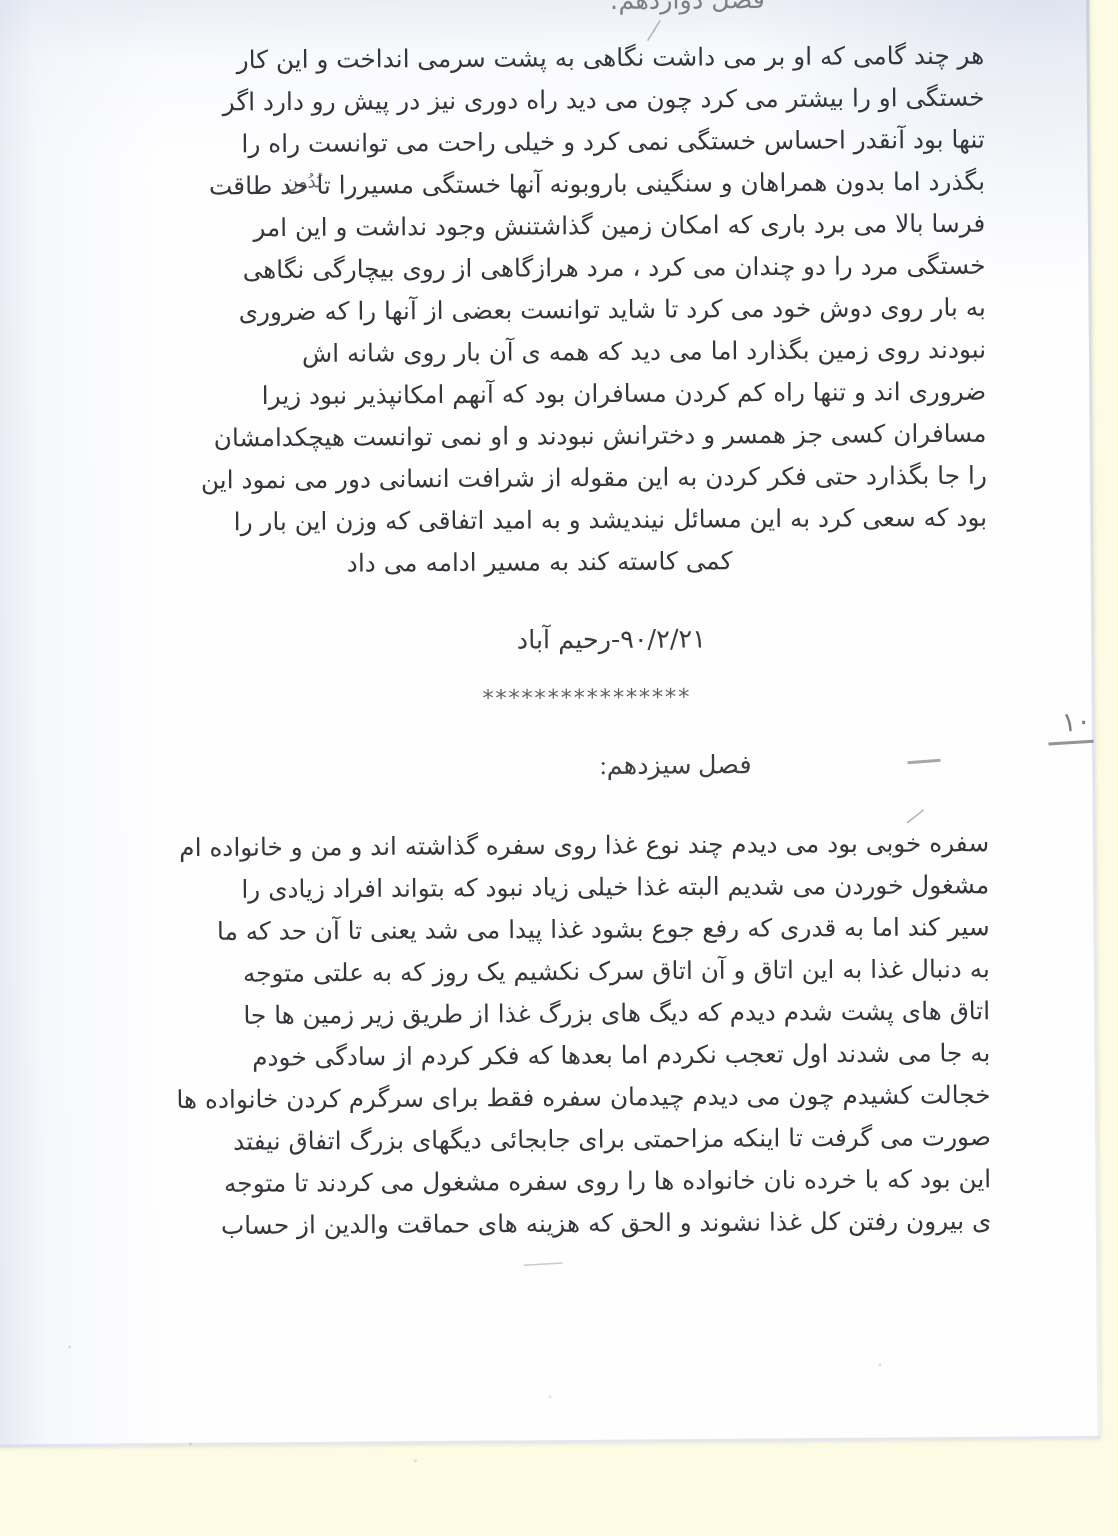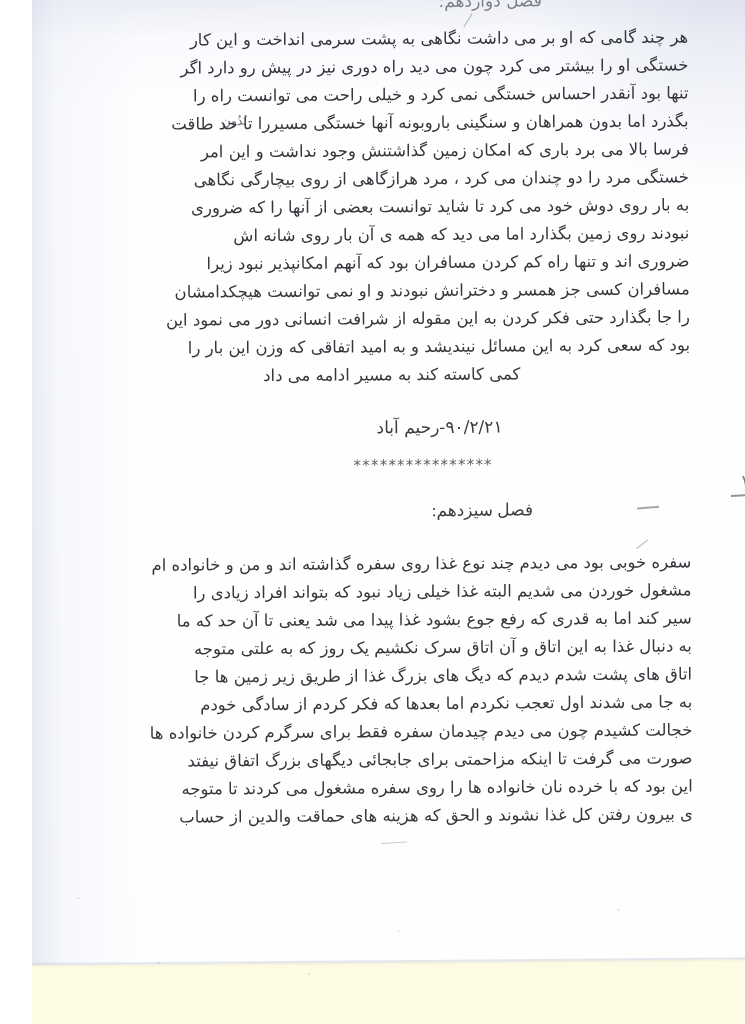--- a/index.html
+++ b/index.html
@@ -4,26 +4,25 @@
 <title>Scanned Persian Manuscript Page</title>
 <style>
   html, body {
     margin: 0;
     padding: 0;
     background: #ffffff;
   }
 
   #page-root {
     position: relative;
-    width: 685px;
+    width: 745px;
     height: 1024px;
     overflow: hidden;
     background: #fde047;
     font-family: "DejaVu Sans", "Liberation Sans", sans-serif;
-    padding-left: 28px;
   }
 
   
   .scanner-bed {
     position: absolute;
     inset: 0;
     background: #fdfbe4;
   }
 
   

